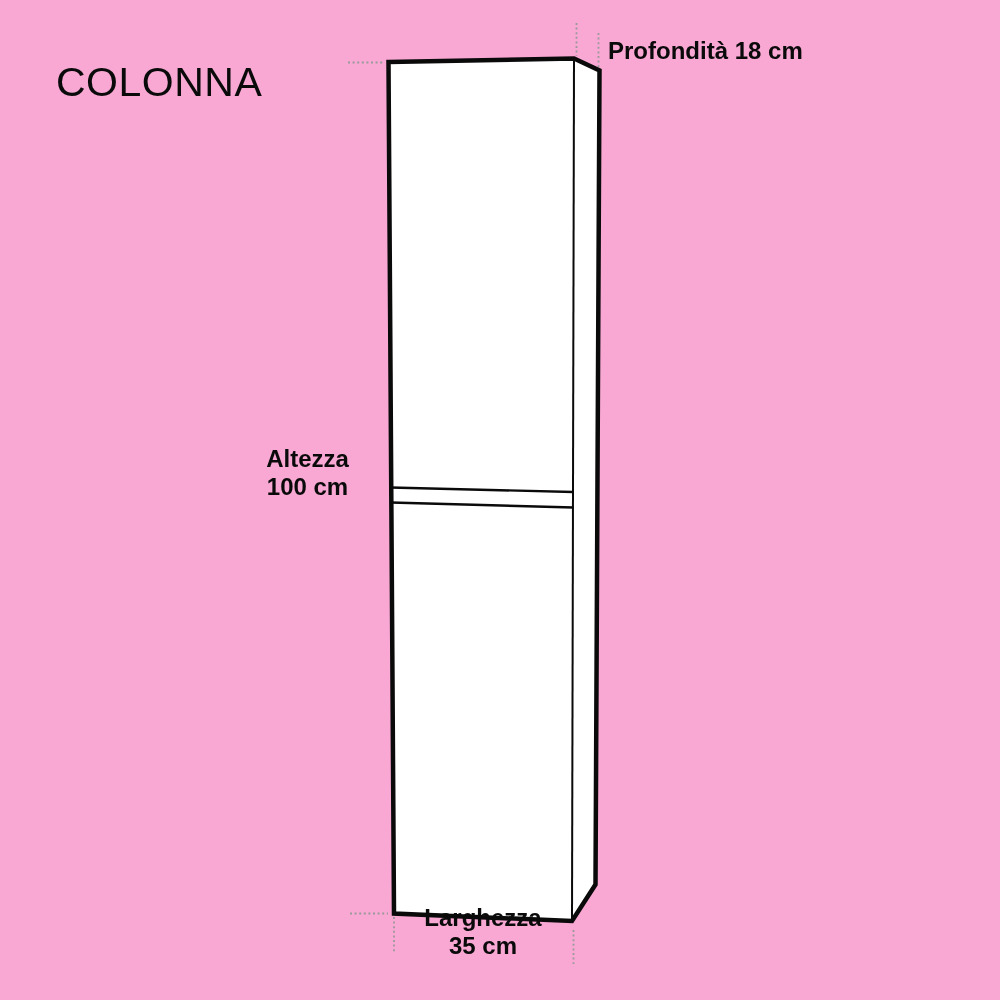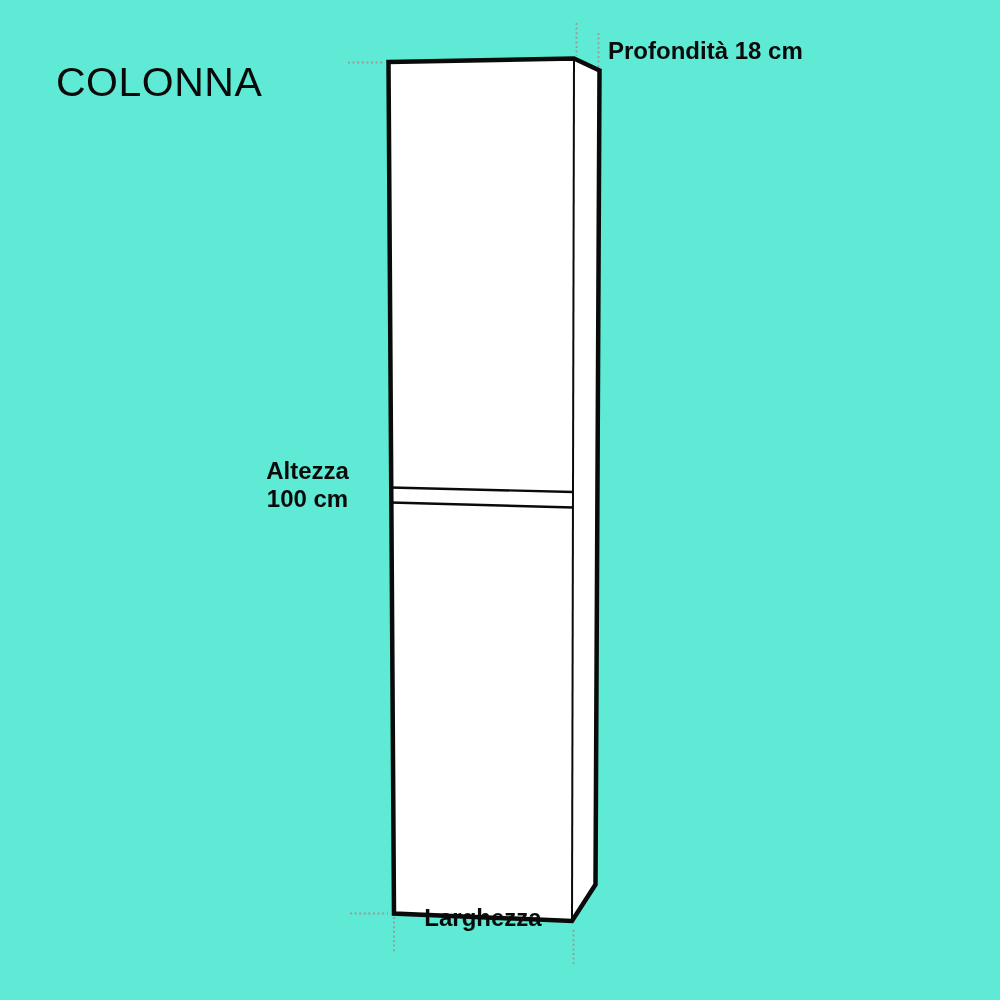--- a/index.html
+++ b/index.html
@@ -4,21 +4,21 @@
 <style>
   html, body {
     margin: 0;
     padding: 0;
     background: #ffffff;
   }
   .canvas {
     position: relative;
     width: 1000px;
     height: 1000px;
-    background: #5eead4;
+    background: #f9a8d4;
     overflow: hidden;
     font-family: "Liberation Sans", sans-serif;
     color: #0a0a0a;
   }
   .diagram-svg {
     position: absolute;
     left: 0;
     top: 0;
   }
   .title {
@@ -40,21 +40,20 @@
   .dim-depth {
     left: 608px;
     top: 37px;
     white-space: nowrap;
   }
   .dim-height {
     left: 245px;
     top: 445px;
     width: 125px;
     text-align: center;
-    margin-top: 12px;
   }
   .dim-width {
     left: 383px;
     top: 904px;
     width: 200px;
     text-align: center;
   }
 </style>
 </head>
 <body>
@@ -84,15 +83,16 @@
 
   <div class="dim dim-depth"><span>Profondità</span> <span>18 cm</span></div>
 
   <div class="dim dim-height">
     <div>Altezza</div>
     <div>100 cm</div>
   </div>
 
   <div class="dim dim-width">
     <div>Larghezza</div>
+    <div>35 cm</div>
   </div>
 
 </div>
 
 </body></html>

